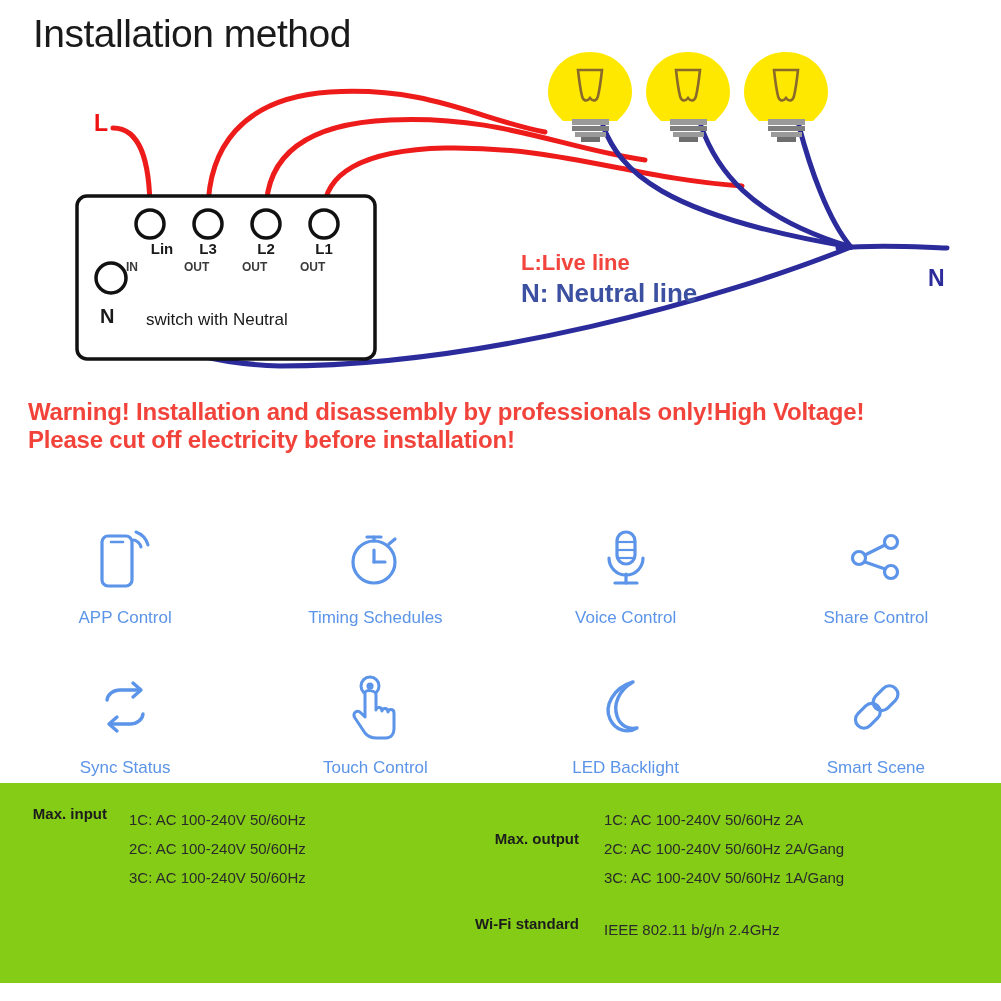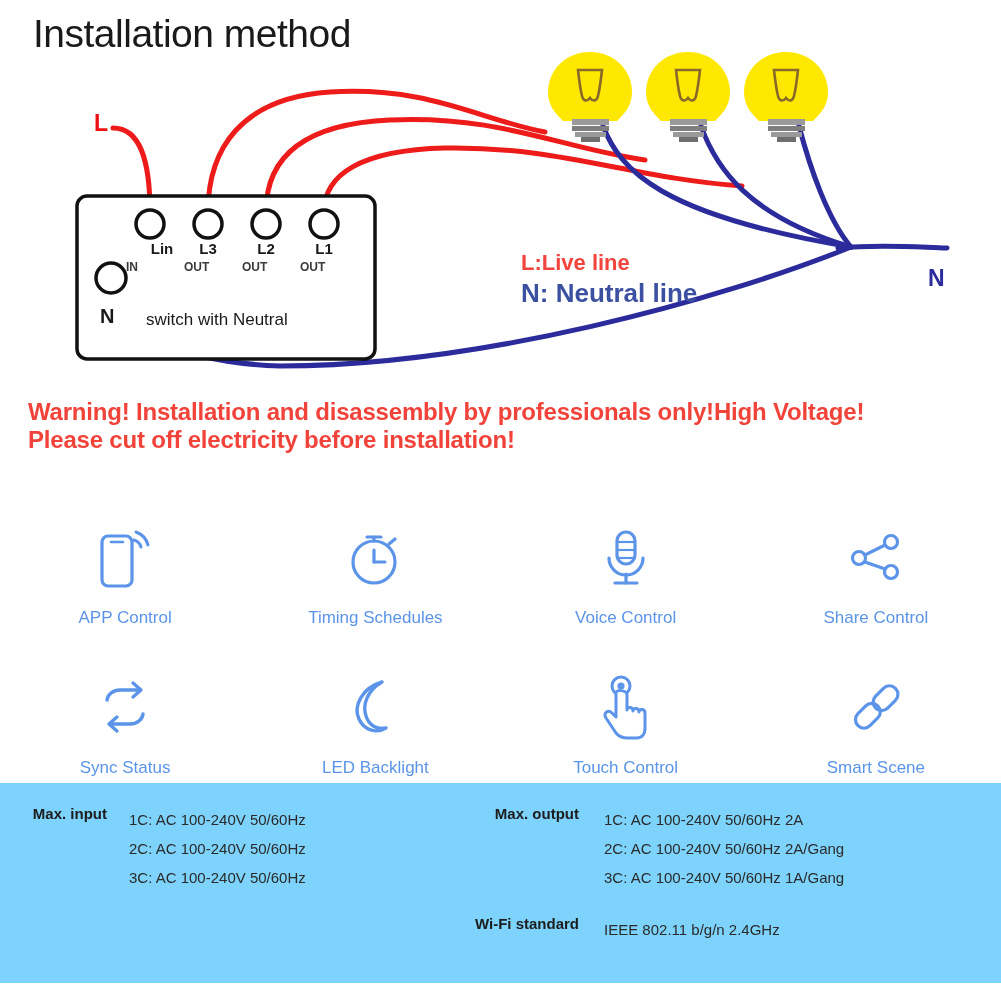--- a/index.html
+++ b/index.html
@@ -161,21 +161,21 @@
     white-space: nowrap;
   }
 
   
   #spec-table {
     position: absolute;
     left: 0;
     top: 783px;
     width: 1001px;
     height: 200px;
-    background: #7dd3fc;
+    background: #84cc16;
   }
   .spec-col {
     position: absolute;
     top: 0;
   }
   #spec-col-left  { left: 0px;   width: 460px; }
   #spec-col-right { left: 460px; width: 541px; }
 
   .spec-group {
     position: relative;
@@ -354,36 +354,36 @@
             <polyline points="40,11 48,18 40,25" fill="none" stroke="#5b94e8" stroke-width="3.4" stroke-linecap="round" stroke-linejoin="round"></polyline>
             <path d="M 50,42 A 13,11 0 0 1 37,52 L 18,52" fill="none" stroke="#5b94e8" stroke-width="3.4" stroke-linecap="round"></path>
             <polyline points="24,45 16,52 24,59" fill="none" stroke="#5b94e8" stroke-width="3.4" stroke-linecap="round" stroke-linejoin="round"></polyline>
           </svg>
         </div>
         <div class="feature-label">Sync Status</div>
       </div>
 
       <div class="feature-cell">
         <div class="feature-icon">
-          <svg width="58" height="70" viewBox="0 0 58 70">
-            <path d="M 36,10 C 22,18 16,32 20,44 C 23,54 32,58 40,56 C 30,62 18,58 13,47 C 7,34 16,16 36,10 Z" fill="none" stroke="#5b94e8" stroke-width="3.4" stroke-linejoin="round"></path>
-          </svg>
-        </div>
-        <div class="feature-label">LED Backlight</div>
-      </div>
-
-      <div class="feature-cell">
-        <div class="feature-icon">
           <svg width="60" height="72" viewBox="0 0 60 72">
             <circle cx="25" cy="15" r="9" fill="none" stroke="#5b94e8" stroke-width="3"></circle>
             <circle cx="25" cy="15" r="3.6" fill="#5b94e8"></circle>
             <path d="M 20,22 L 20,46 L 16,42 C 12,38 7,42 10,47 L 20,62 C 23,66 27,67 32,67 L 41,67 C 46,67 49,63 49,58 L 49,42 C 49,38 44,37 43,41 C 43,37 38,36 37,40 C 37,36 32,35 31,39 L 31,24 C 31,19 20,18 20,22 Z" fill="#ffffff" stroke="#5b94e8" stroke-width="3" stroke-linejoin="round"></path>
           </svg>
         </div>
         <div class="feature-label">Touch Control</div>
+      </div>
+
+      <div class="feature-cell">
+        <div class="feature-icon">
+          <svg width="58" height="70" viewBox="0 0 58 70">
+            <path d="M 36,10 C 22,18 16,32 20,44 C 23,54 32,58 40,56 C 30,62 18,58 13,47 C 7,34 16,16 36,10 Z" fill="none" stroke="#5b94e8" stroke-width="3.4" stroke-linejoin="round"></path>
+          </svg>
+        </div>
+        <div class="feature-label">LED Backlight</div>
       </div>
 
       <div class="feature-cell">
         <div class="feature-icon">
           <svg width="58" height="70" viewBox="0 0 58 70">
             <g transform="rotate(45 29 35)">
               <rect x="21" y="8" width="17" height="28" rx="8.5" ry="8.5" fill="none" stroke="#5b94e8" stroke-width="3.2"></rect>
               <rect x="21" y="33" width="17" height="28" rx="8.5" ry="8.5" fill="none" stroke="#5b94e8" stroke-width="3.2"></rect>
             </g>
           </svg>
@@ -401,21 +401,21 @@
         <div class="spec-vals" style="margin-left:22px;">
           <div class="spec-val">1C: AC 100-240V 50/60Hz</div>
           <div class="spec-val">2C: AC 100-240V 50/60Hz</div>
           <div class="spec-val">3C: AC 100-240V 50/60Hz</div>
         </div>
       </div>
     </div>
 
     <div class="spec-col" id="spec-col-right">
       <div class="spec-group" style="margin-top:22px;">
-        <div class="spec-key" style="width:119px;">Max. output</div>
+        <div class="spec-key" style="width:119px;margin-top:25px;">Max. output</div>
         <div class="spec-vals" style="margin-left:25px;">
           <div class="spec-val">1C: AC 100-240V 50/60Hz 2A</div>
           <div class="spec-val">2C: AC 100-240V 50/60Hz 2A/Gang</div>
           <div class="spec-val">3C: AC 100-240V 50/60Hz 1A/Gang</div>
         </div>
       </div>
       <div class="spec-group" style="margin-top:23px;">
         <div class="spec-key" style="width:119px;">Wi-Fi standard</div>
         <div class="spec-vals" style="margin-left:25px;">
           <div class="spec-val">IEEE 802.11 b/g/n 2.4GHz</div>

